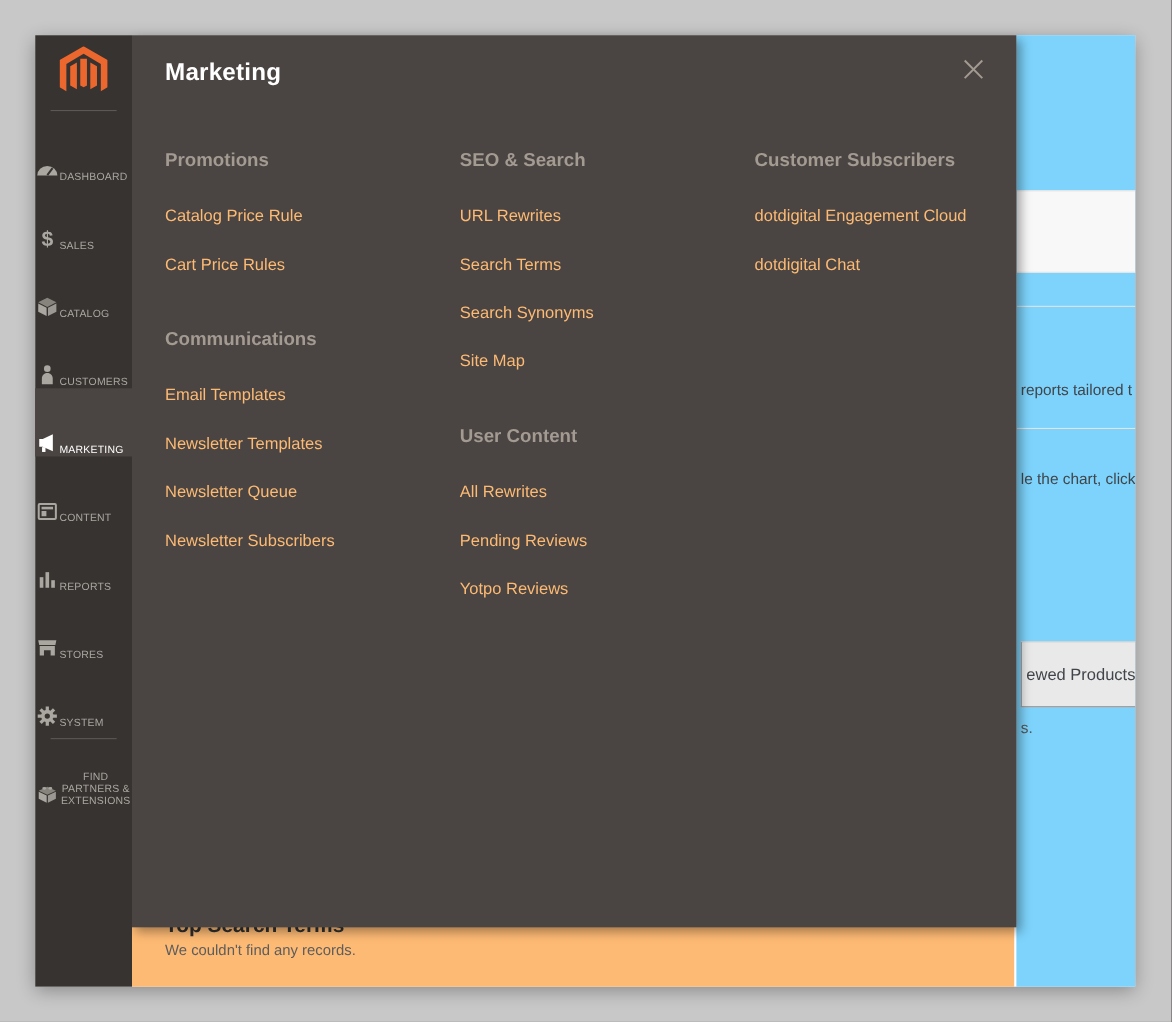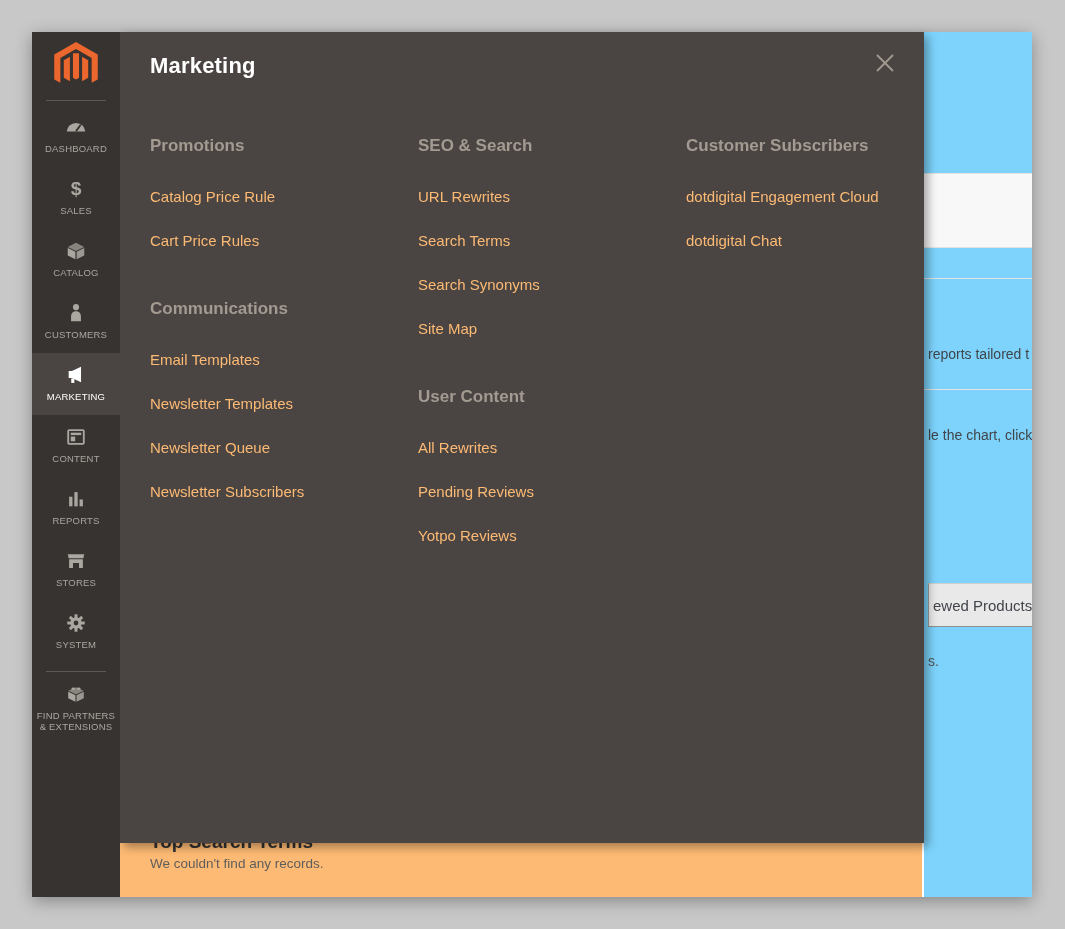--- a/index.html
+++ b/index.html
@@ -15,21 +15,21 @@
   
   .sidebar{
     position:absolute;left:0;top:0;width:88px;height:865px;
     background:#373330;z-index:6;
   }
   .logo-wrap{height:60px;display:flex;align-items:flex-end;justify-content:center;}
   .logo-wrap svg{display:block;}
   .side-divider{height:1px;background:#5d5853;margin:8px 14px 0 14px;}
   .nav{margin-top:4px;}
   .nav-item{
-    height:62px;display:flex;flex-direction:column;align-items:center;
+    height:62px;display:flex;flex-direction:row;align-items:flex-end;
     justify-content:flex-start;padding-top:10px;box-sizing:border-box;
     color:#aaa6a0;cursor:pointer;
   }
   .nav-item .nav-icon{height:24px;display:flex;align-items:center;justify-content:center;}
   .nav-item .nav-label{
     margin-top:4px;font-size:9.5px;line-height:11px;letter-spacing:.2px;
     text-align:center;max-width:84px;
   }
   .nav-item.selected{background:#4a4542;color:#ffffff;}
   
@@ -68,21 +68,21 @@
     box-sizing:border-box;
   }
   .hline{position:absolute;left:0;width:120px;height:1px;background:#e3e3e3;}
   .hline.l2{top:246px;}
   .hline.l3{top:357px;}
   .frag{position:absolute;left:4px;white-space:nowrap;color:#41454a;font-size:14px;line-height:20px;}
   .frag.f1{top:312px;}
   .frag.f2{top:393px;}
   .frag.f3{top:619px;color:#555;}
   .tab-band{
-    position:absolute;left:4px;top:551px;width:116px;height:44px;
+    position:absolute;left:4px;top:551px;width:116px;height:60px;
     background:#e9e9e9;border-left:1px solid #9a9a9a;border-top:1px solid #cfcfcf;
     border-bottom:1px solid #8f8f8f;box-sizing:border-box;
     display:flex;align-items:center;color:#41454a;font-size:15px;
     padding-left:4px;white-space:nowrap;cursor:pointer;
   }
   .bottom-area{
     position:absolute;left:88px;top:780px;width:802px;height:85px;
     background:#fdba74;z-index:2;overflow:hidden;
   }
   .tst-title{

